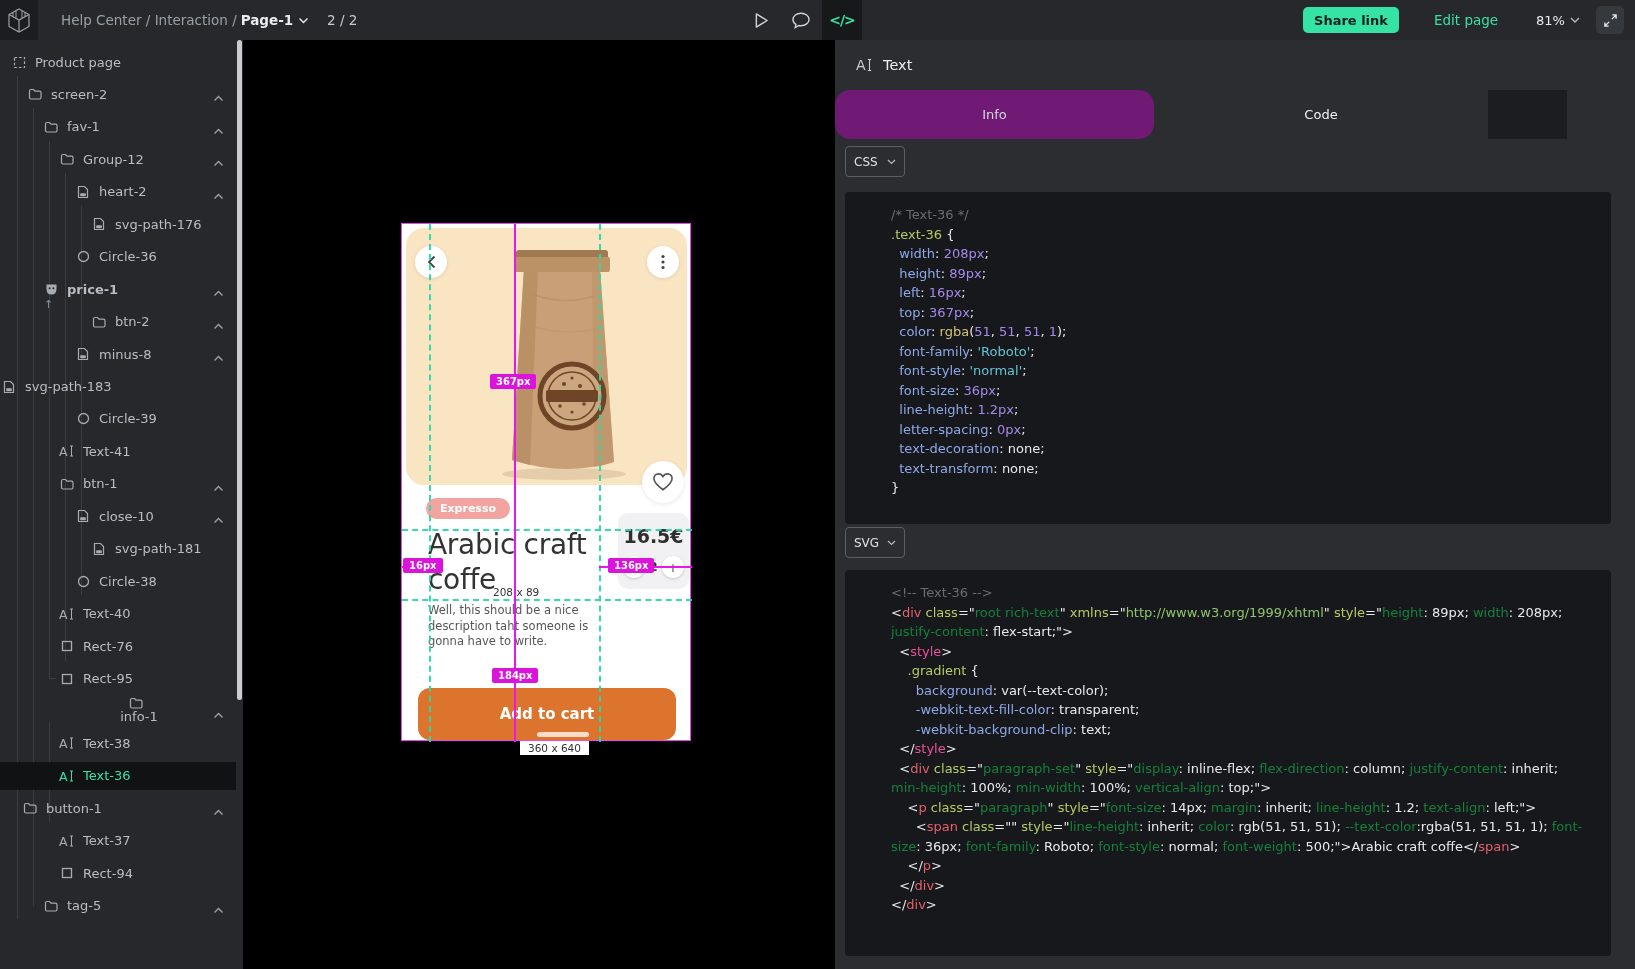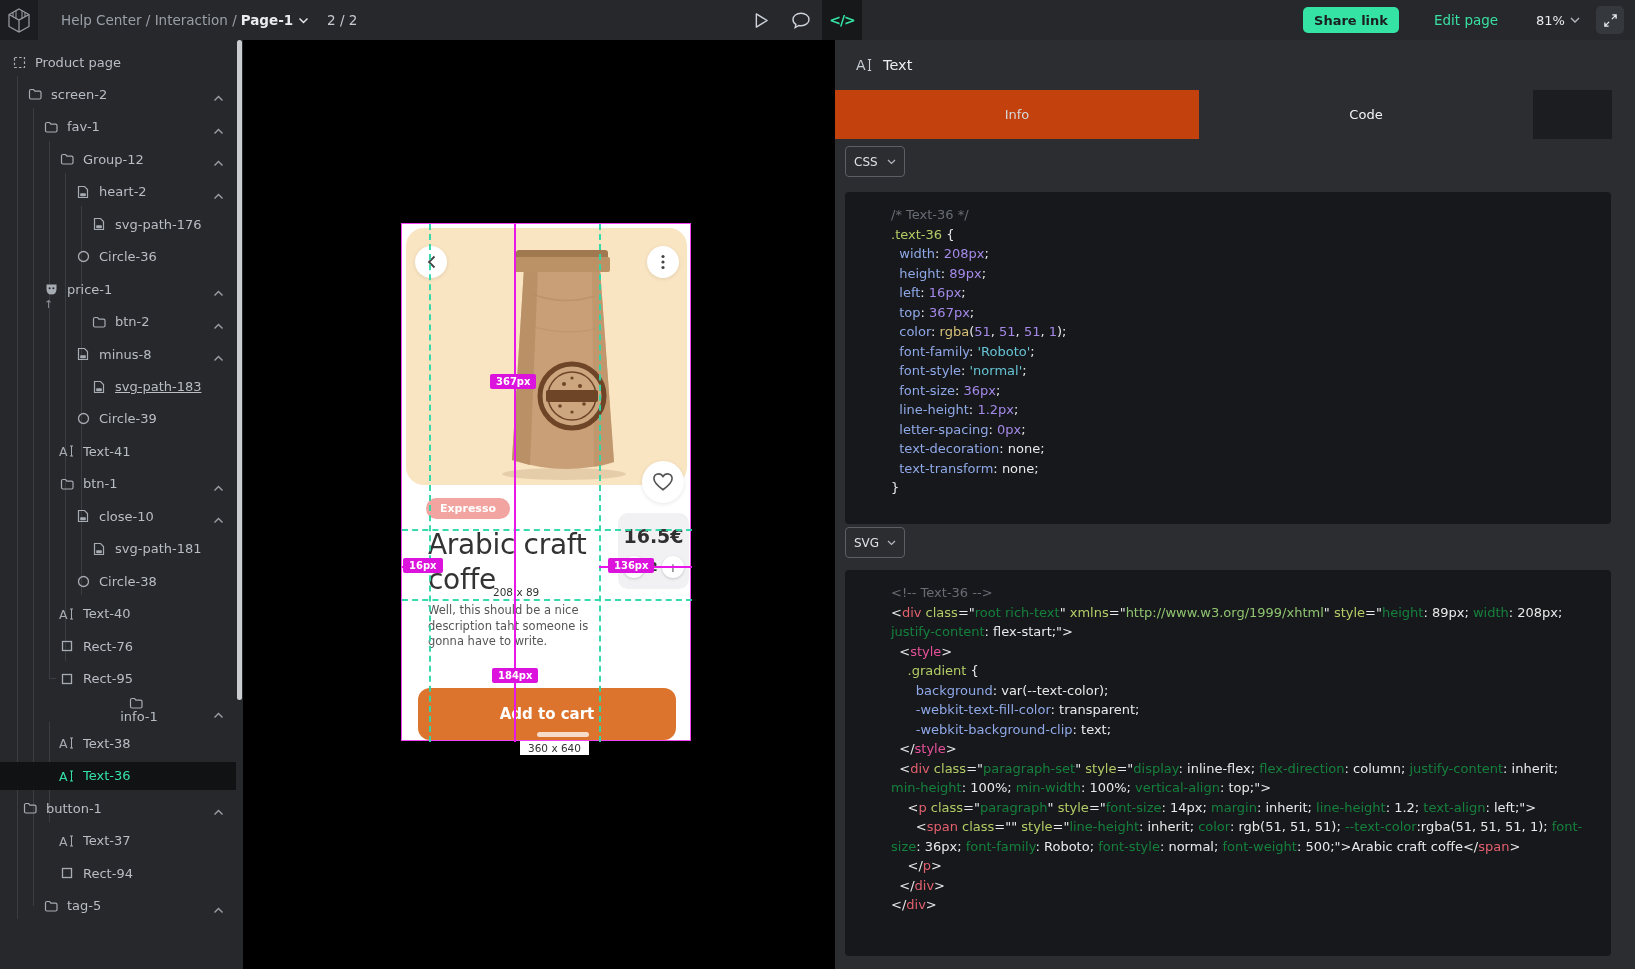--- a/index.html
+++ b/index.html
@@ -55,21 +55,21 @@
   .mline-h { position:absolute; height:2px; background:#e816e8; z-index:6; }
   .mlabel { position:absolute; background:#dc13dc; color:#fff; font-size:10px; font-weight:600; padding:2px 6px; border-radius:2px; z-index:7; white-space:nowrap; }
 
   
   .panel { position:absolute; left:835px; top:40px; width:800px; height:929px; background:#2b2d31; z-index:30; }
   .p-head { position:absolute; left:0; top:0; width:800px; height:50px; display:flex; align-items:center; }
   .p-head .t { margin-left:10px; font-size:14.5px; color:#eceef0; }
   .p-head .ic { margin-left:20px; display:flex; }
   .tabs { position:absolute; left:0; top:50px; width:800px; height:49px; display:flex; }
   .tab { display:flex; align-items:center; justify-content:center; font-size:13px; cursor:pointer; }
-  .tab.info { width:364px; background:#c2410c; color:#d4d7dc; }
+  .tab.info { width:319px; background:#701a75; color:#d4d7dc;border-radius:15px; }
   .tab.code { width:334px; background:#2b2d31; color:#f2f3f5; }
   .tab-rest { width:79px; background:#1c1d20; }
   .select-box { position:absolute; left:10px; width:60px; height:31px; border:1px solid #5a5f66; border-radius:4px; display:flex; align-items:center; justify-content:space-between; padding:0 8px; font-size:12px; color:#dfe2e6; cursor:pointer; }
   .code-block { position:absolute; left:10px; width:766px; background:#17181b; border-radius:4px; padding:13px 18px 13px 46px; font-size:13px; line-height:19.5px; }
   .code-line { white-space:pre-wrap; }
   .tk-com { color:#686d75; } .tk-sel { color:#b3cc66; } .tk-prop { color:#8fa8e8; }
   .tk-num { color:#a489e8; } .tk-fn { color:#d7c078; } .tk-str { color:#66c3d4; }
   .tk-val { color:#e8e9ea; } .tk-pun { color:#e8e9ea; }
   .tk-tag { color:#e2606e; } .tk-tagp { color:#e8519c; } .tk-attr { color:#b3cc66; }
   .tk-astr { color:#15803d; } .tk-grn { color:#8fc470; } .tk-txt { color:#e8e9ea; }
@@ -196,21 +196,21 @@
         <span>svg-path-176</span>
       </div>
       <div class="tree-row" style="top: 202.7px; padding-left: 74px;">
         <span class="ic">
           <svg width="13" height="13">
             <circle cx="6.5" cy="6.5" r="5" fill="none" stroke="#a7abb2" stroke-width="1.3"></circle>
           </svg>
         </span>
         <span>Circle-36</span>
       </div>
-      <div class="tree-row" style="top: 235.15px; padding-left: 42px;">
+      <div class="tree-row" style="top: 235.15px; padding-left: 42px; font-weight: bold;">
         <span class="ic">
           <svg width="13" height="13">
             <path d="M1.5 1.5 h10 v4.5 q0 5.5 -5 5.5 q-5 0 -5 -5.5 z" fill="#a7abb2"></path>
             <circle cx="4.6" cy="5.2" r="1" fill="#26282c"></circle>
             <circle cx="8.4" cy="5.2" r="1" fill="#26282c"></circle>
           </svg>
         </span>
         <span>price-1</span>
         <span class="chev"><svg width="11" height="7">
             <path d="M1.5 5.5 L5.5 1.5 L9.5 5.5" fill="none" stroke="#9ca0a6" stroke-width="1.4"></path>
@@ -232,21 +232,21 @@
           <svg width="12" height="14">
             <path d="M1.5 1.5 h6 l3 3 v8 h-9 z" fill="none" stroke="#a7abb2" stroke-width="1.2"></path>
             <rect x="3.2" y="8.2" width="5.6" height="3" rx="0.6" fill="#a7abb2"></rect>
           </svg>
         </span>
         <span>minus-8</span>
         <span class="chev"><svg width="11" height="7">
             <path d="M1.5 5.5 L5.5 1.5 L9.5 5.5" fill="none" stroke="#9ca0a6" stroke-width="1.4"></path>
           </svg></span>
       </div>
-      <div class="tree-row" style="top: 332.5px; padding-left: 90px; text-decoration: underline;">
+      <div class="tree-row" style="top: 332.5px; ">
         <span class="ic">
           <svg width="12" height="14">
             <path d="M1.5 1.5 h6 l3 3 v8 h-9 z" fill="none" stroke="#a7abb2" stroke-width="1.2"></path>
             <rect x="3.2" y="8.2" width="5.6" height="3" rx="0.6" fill="#a7abb2"></rect>
           </svg>
         </span>
         <span>svg-path-183</span>
       </div>
       <div class="tree-row" style="top: 364.95px; padding-left: 74px;">
         <span class="ic">

